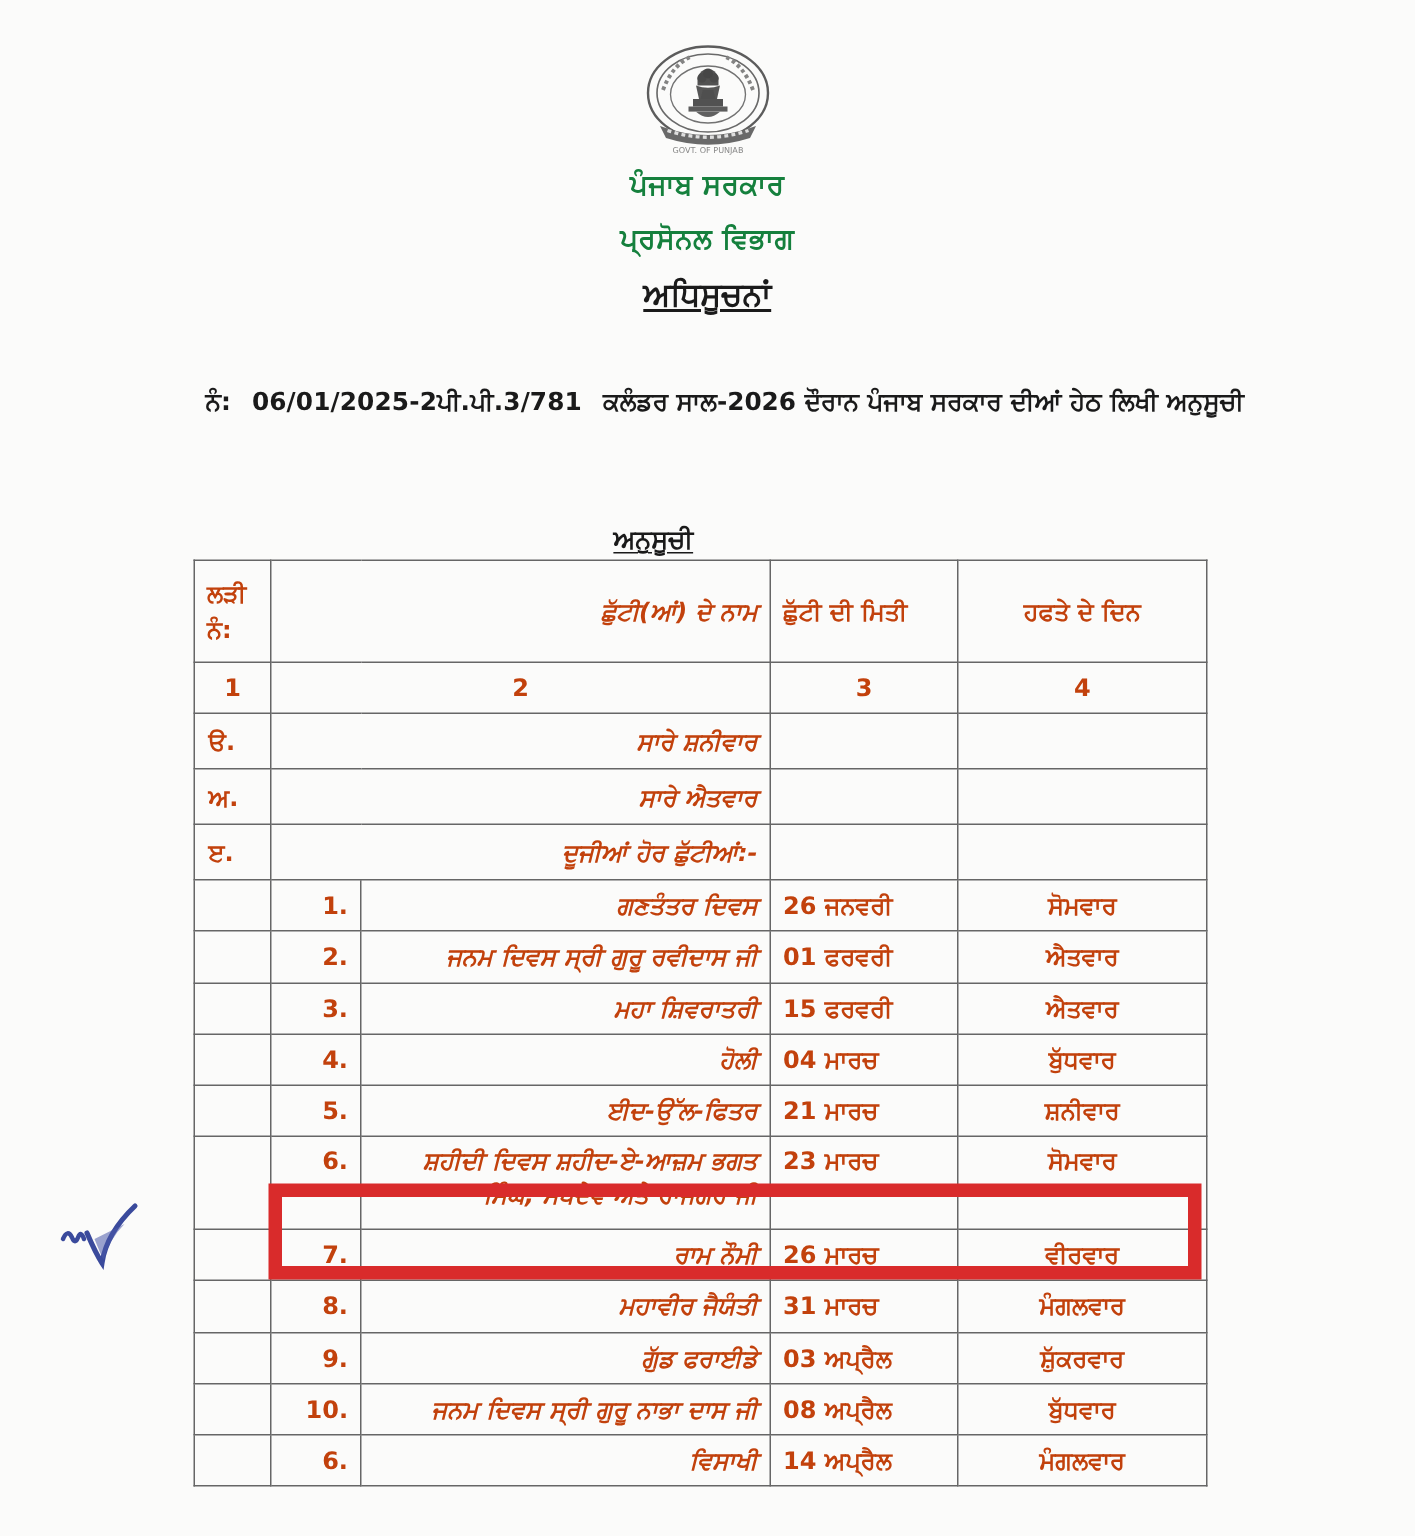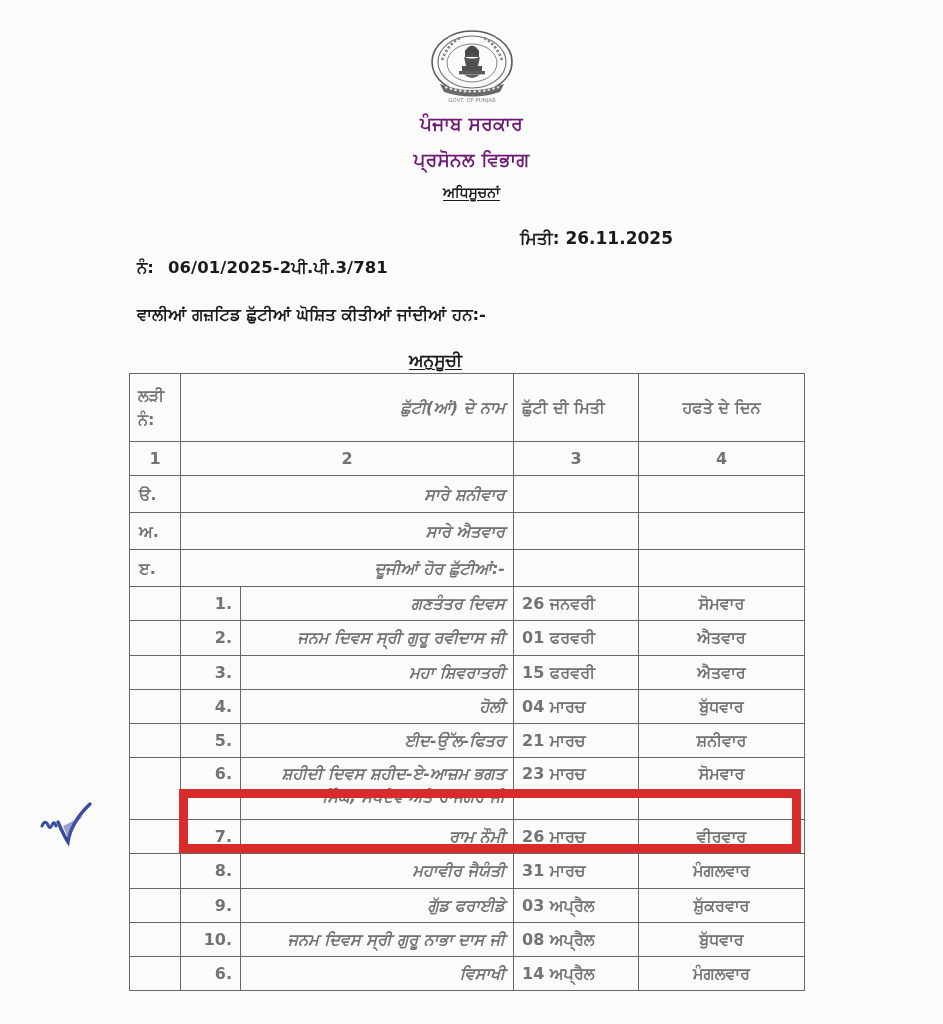--- a/index.html
+++ b/index.html
@@ -34,29 +34,29 @@
     height: 86px;
     margin: 0 auto 4px auto;
     display: block;
     opacity: 0.82;
   }
 
   .org-line {
     font-size: 18.5px;
     font-weight: 700;
     letter-spacing: 0.3px;
-    color: #701a75;
+    color: #15803d;
     margin-bottom: 13px;
     line-height: 1.25;
   }
   .org-line.l2 { margin-bottom: 13px; }
   .org-line.l3 { margin-bottom: 15px; font-weight: 700; }
 
   .notif-word {
-    font-size: 14px;
+    font-size: 21px;
     font-weight: 700;
     text-decoration: underline;
     text-underline-offset: 3px;
     margin-bottom: 4px;
   }
 
   
   .date-line {
     position: absolute;
     left: 0; right: 0;
@@ -111,21 +111,21 @@
     top: 373px;
     left: 129px;
     width: 675px;
   }
 
   table.sched {
     width: 100%;
     border-collapse: collapse;
     font-size: 16px;
     font-weight: 700;
-    color: #737373;
+    color: #c2410c;
     table-layout: fixed;
   }
 
   table.sched td {
     border: 1px solid #666;
     padding: 5px 8px;
     vertical-align: middle;
     line-height: 1.45;
     background: transparent;
   }
@@ -226,31 +226,27 @@
       <path d="M14 62 q32 12 64 0 l-4 8 q-28 9 -56 0 z" fill="#4a4a4a"></path>
       <path d="M19 65 q27 9 54 0" fill="none" stroke="#d8d8d8" stroke-width="2.2" stroke-dasharray="2.6 2.2"></path>
       <text x="46" y="80" font-size="5.4" text-anchor="middle" fill="#6e6e6e" font-family="'DejaVu Sans',sans-serif">GOVT. OF PUNJAB</text>
     </svg>
 
     <div class="org-line l1">ਪੰਜਾਬ ਸਰਕਾਰ</div>
     <div class="org-line l2">ਪ੍ਰਸੋਨਲ ਵਿਭਾਗ</div>
     <div class="notif-word">ਅਧਿਸੂਚਨਾਂ</div>
   </div>
 
-  <div class="date-line">
-    <span>ਮਿਤੀ:</span>
-    <span>26.11.2025</span>
-  </div>
 
   <div class="memo-line">
     <span class="memo-no-label">ਨੰ:</span>
     <span class="memo-no-value">06/01/2025-2ਪੀ.ਪੀ.3/781</span>
+    <span class="memo-rest">ਕਲੰਡਰ ਸਾਲ-2026 ਦੌਰਾਨ ਪੰਜਾਬ ਸਰਕਾਰ ਦੀਆਂ ਹੇਠ ਲਿਖੀ ਅਨੁਸੂਚੀ</span>
   </div>
 
-  <div class="memo-line2">ਵਾਲੀਆਂ ਗਜ਼ਟਿਡ ਛੁੱਟੀਆਂ ਘੋਸ਼ਿਤ ਕੀਤੀਆਂ ਜਾਂਦੀਆਂ ਹਨ:-</div>
 
   <div class="schedule-title">ਅਨੁਸੂਚੀ</div>
 
   <div class="table-wrap">
     <table class="sched">
       <colgroup>
         <col class="c-sr">
           <col class="c-num">
           <col class="c-name">
           <col class="c-date">

